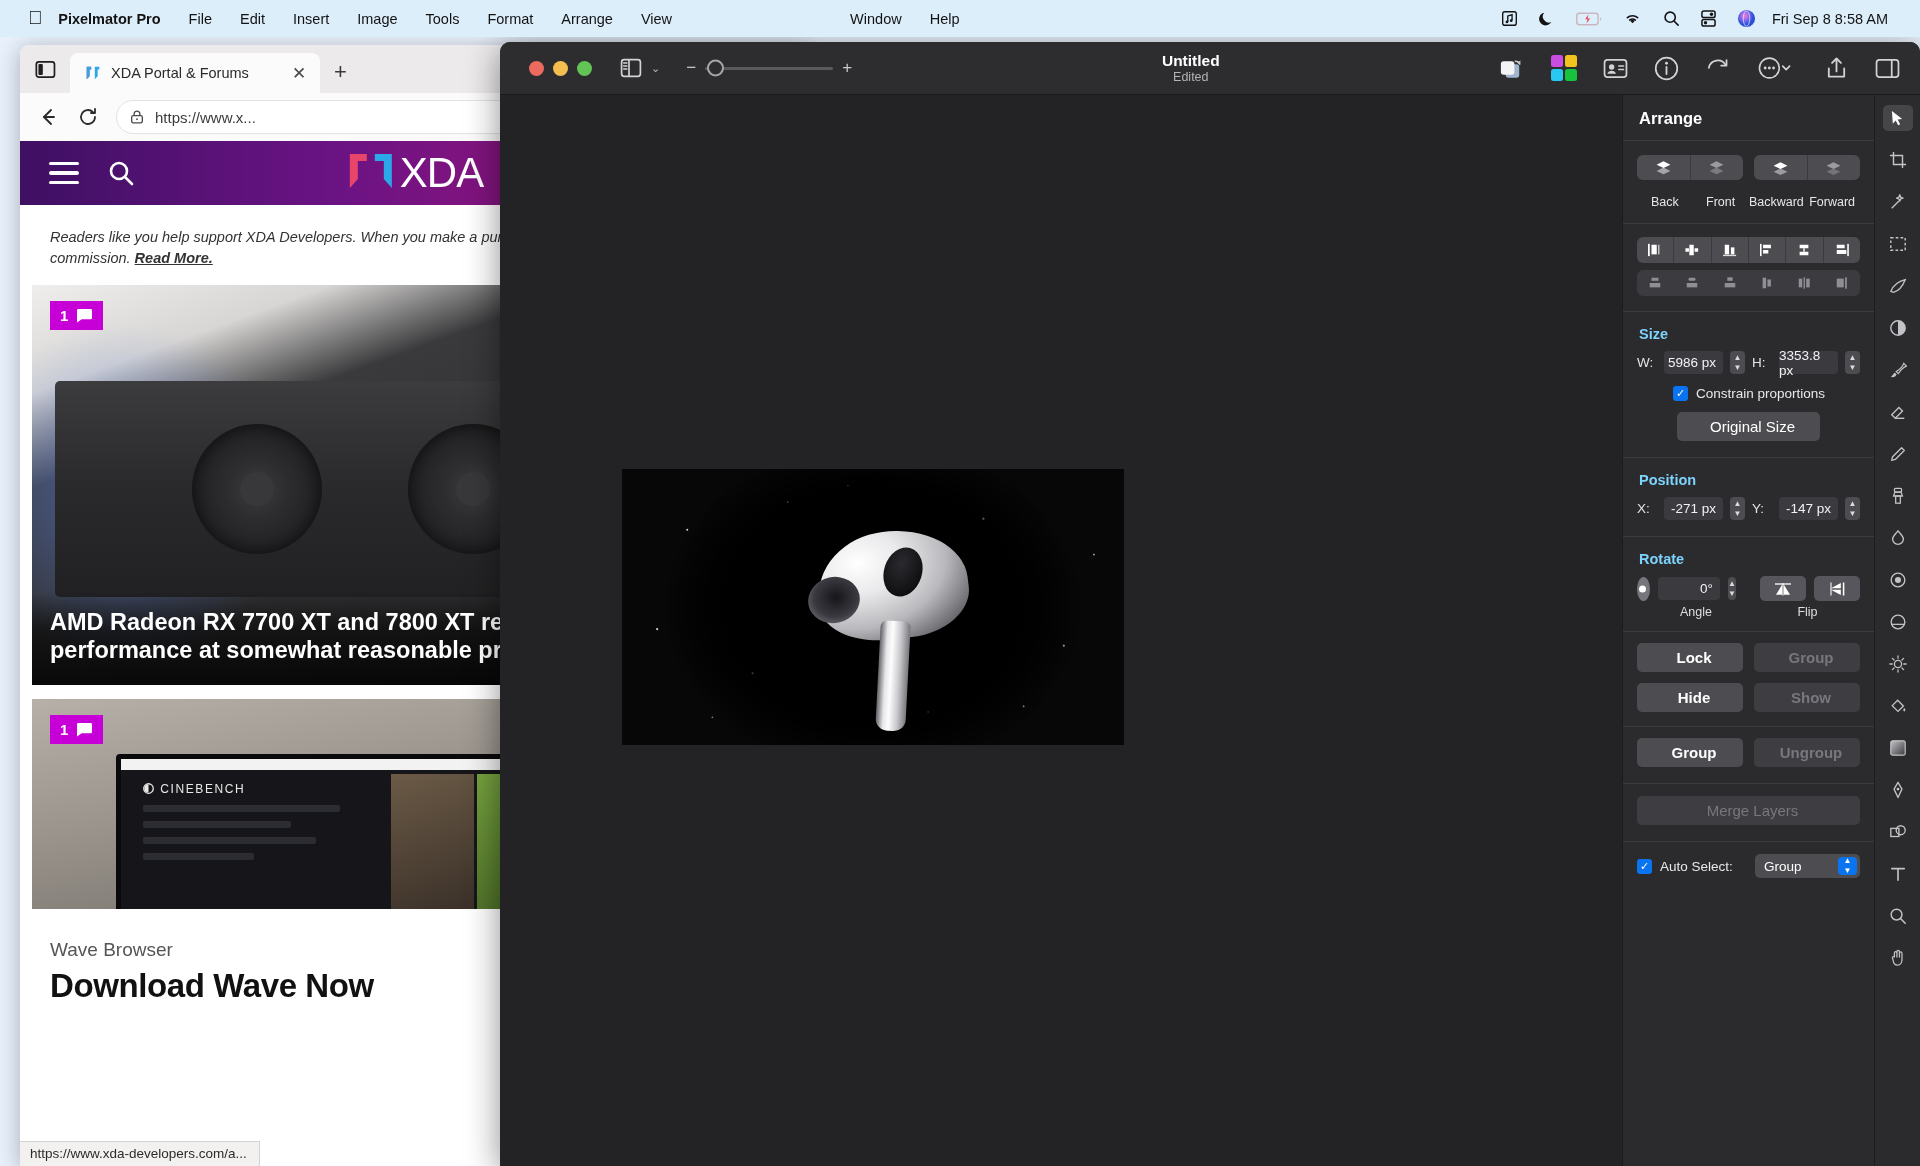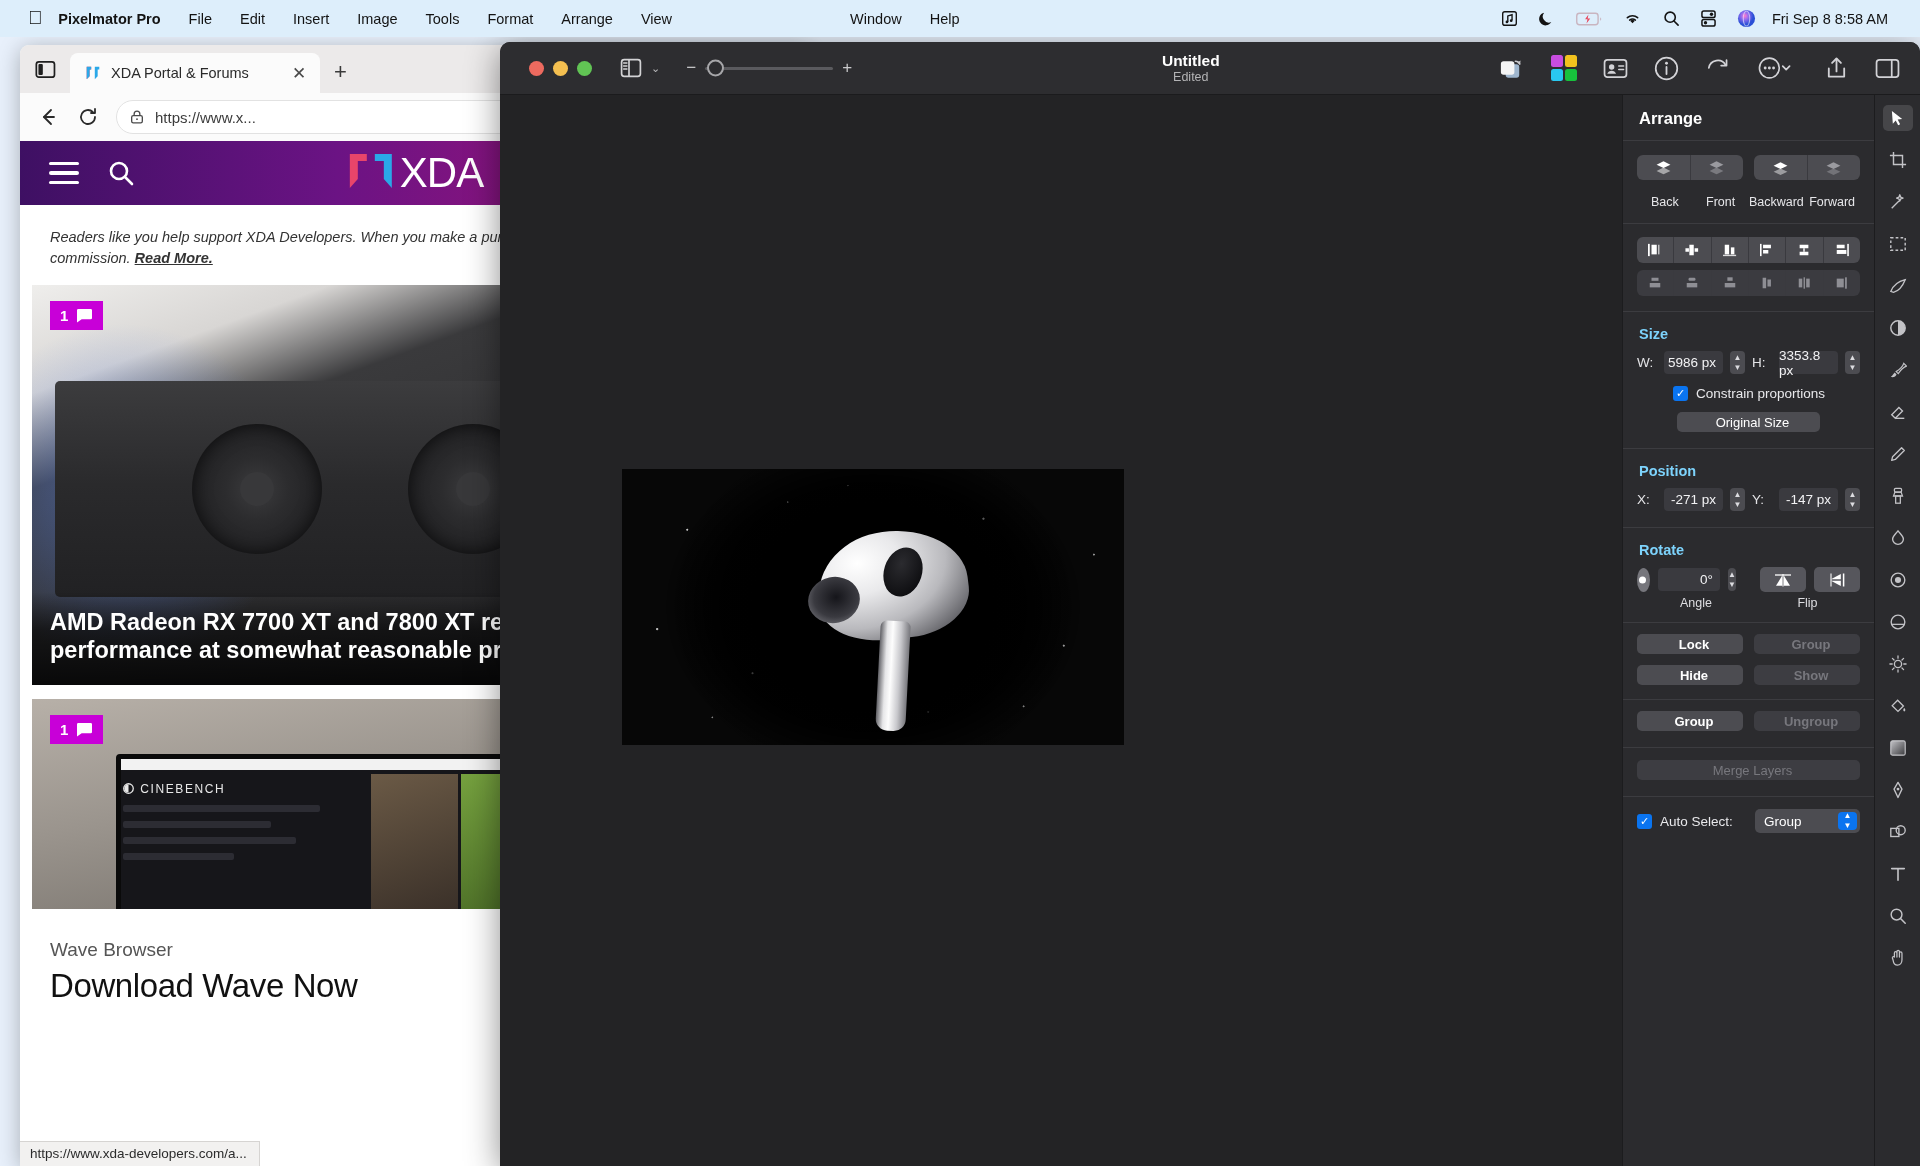--- a/index.html
+++ b/index.html
@@ -164,29 +164,29 @@
     position: relative; width: 100%; height: 210px; overflow: hidden;
     background: linear-gradient(170deg, #b7b0a8 0%, #9a948d 40%, #6a655f 100%);
   }
   .monitor {
     position: absolute; left: 11%; top: 26%; width: 92%; height: 100%;
     background: #111; border: 5px solid #0a0a0a; border-radius: 4px 0 0 0;
     overflow: hidden;
   }
   .mon-bar { height: 11px; background: #f2f2f2; }
   .mon-body { position: absolute; inset: 11px 0 0 0; background: #16161a; display: flex; }
-  .mon-left { width: 36%; padding: 12px 2px; }
+  .mon-left { width: 36%; padding: 12px 2px; margin-left: 20px; }
   .mon-cine { color: #e8e8e8; font-size: 12px; letter-spacing: 1.6px; display:flex; align-items:center; gap:6px; }
   .mon-row { height: 7px; background: #2c2c33; margin-top: 9px; border-radius: 2px; }
   .mon-right { flex: 1; display: flex; gap: 3px; padding: 4px 0 0 0; }
   .mon-thumb { flex: 1; }
 
   .ad-block { padding: 16px 30px 0 30px; }
   .ad-brand { font-size: 19px; color: #555; }
-  .ad-title { font-size: 33px; font-weight: normal; color: #111; margin-top: 6px; letter-spacing: -0.4px; }
+  .ad-title { font-size: 33px; font-weight: bold; color: #111; margin-top: 6px; letter-spacing: -0.4px; }
 
   .statusbar {
     position: absolute; left: 0; bottom: 0;
     background: #f2f1f0; border: 1px solid #d6d4d2; border-left: none; border-bottom: none;
     padding: 4px 12px 5px 10px;
     font-size: 13.5px; color: #2b2b2b; white-space: nowrap;
     z-index: 9;
   }
 
   
@@ -317,23 +317,23 @@
     gap: 2px; color: #dcdce0; font-size: 8px; line-height: 1;
   }
   .cb-row { display: flex; align-items: center; gap: 8px; margin-top: 12px; padding-left: 36px; }
   .cbx {
     width: 15px; height: 15px; border-radius: 3px; background: #0a74f0;
     display: flex; align-items: center; justify-content: center;
     color: #fff; font-size: 11px; line-height: 1;
   }
   .cb-label { color: #e8e8eb; font-size: 13.5px; }
   .btn {
-    height: 20px; background: #4c4c51; border-radius: 5px;
+    height: 29px; background: #4c4c51; border-radius: 5px;
     display: flex; align-items: center; justify-content: center;
-    color: #ffffff; font-size: 13px; padding-left: 8px;
+    color: #ffffff; font-size: 15px; padding-left: 8px;
   }
   .btn.dim { background: #3d3d42; color: #77777d; }
   .btn.wide { margin: 11px 40px 0 40px; }
   .btn-pair { display: flex; gap: 11px; margin-top: 11px; font-weight: bold; }
   .btn-pair .btn { flex: 1; }
 
   .rotate-row { display: flex; align-items: center; gap: 8px; margin-top: 6px; }
   .knob-dial {
     width: 24px; height: 24px; border-radius: 50%; background: #76767c; position: relative;
   }

